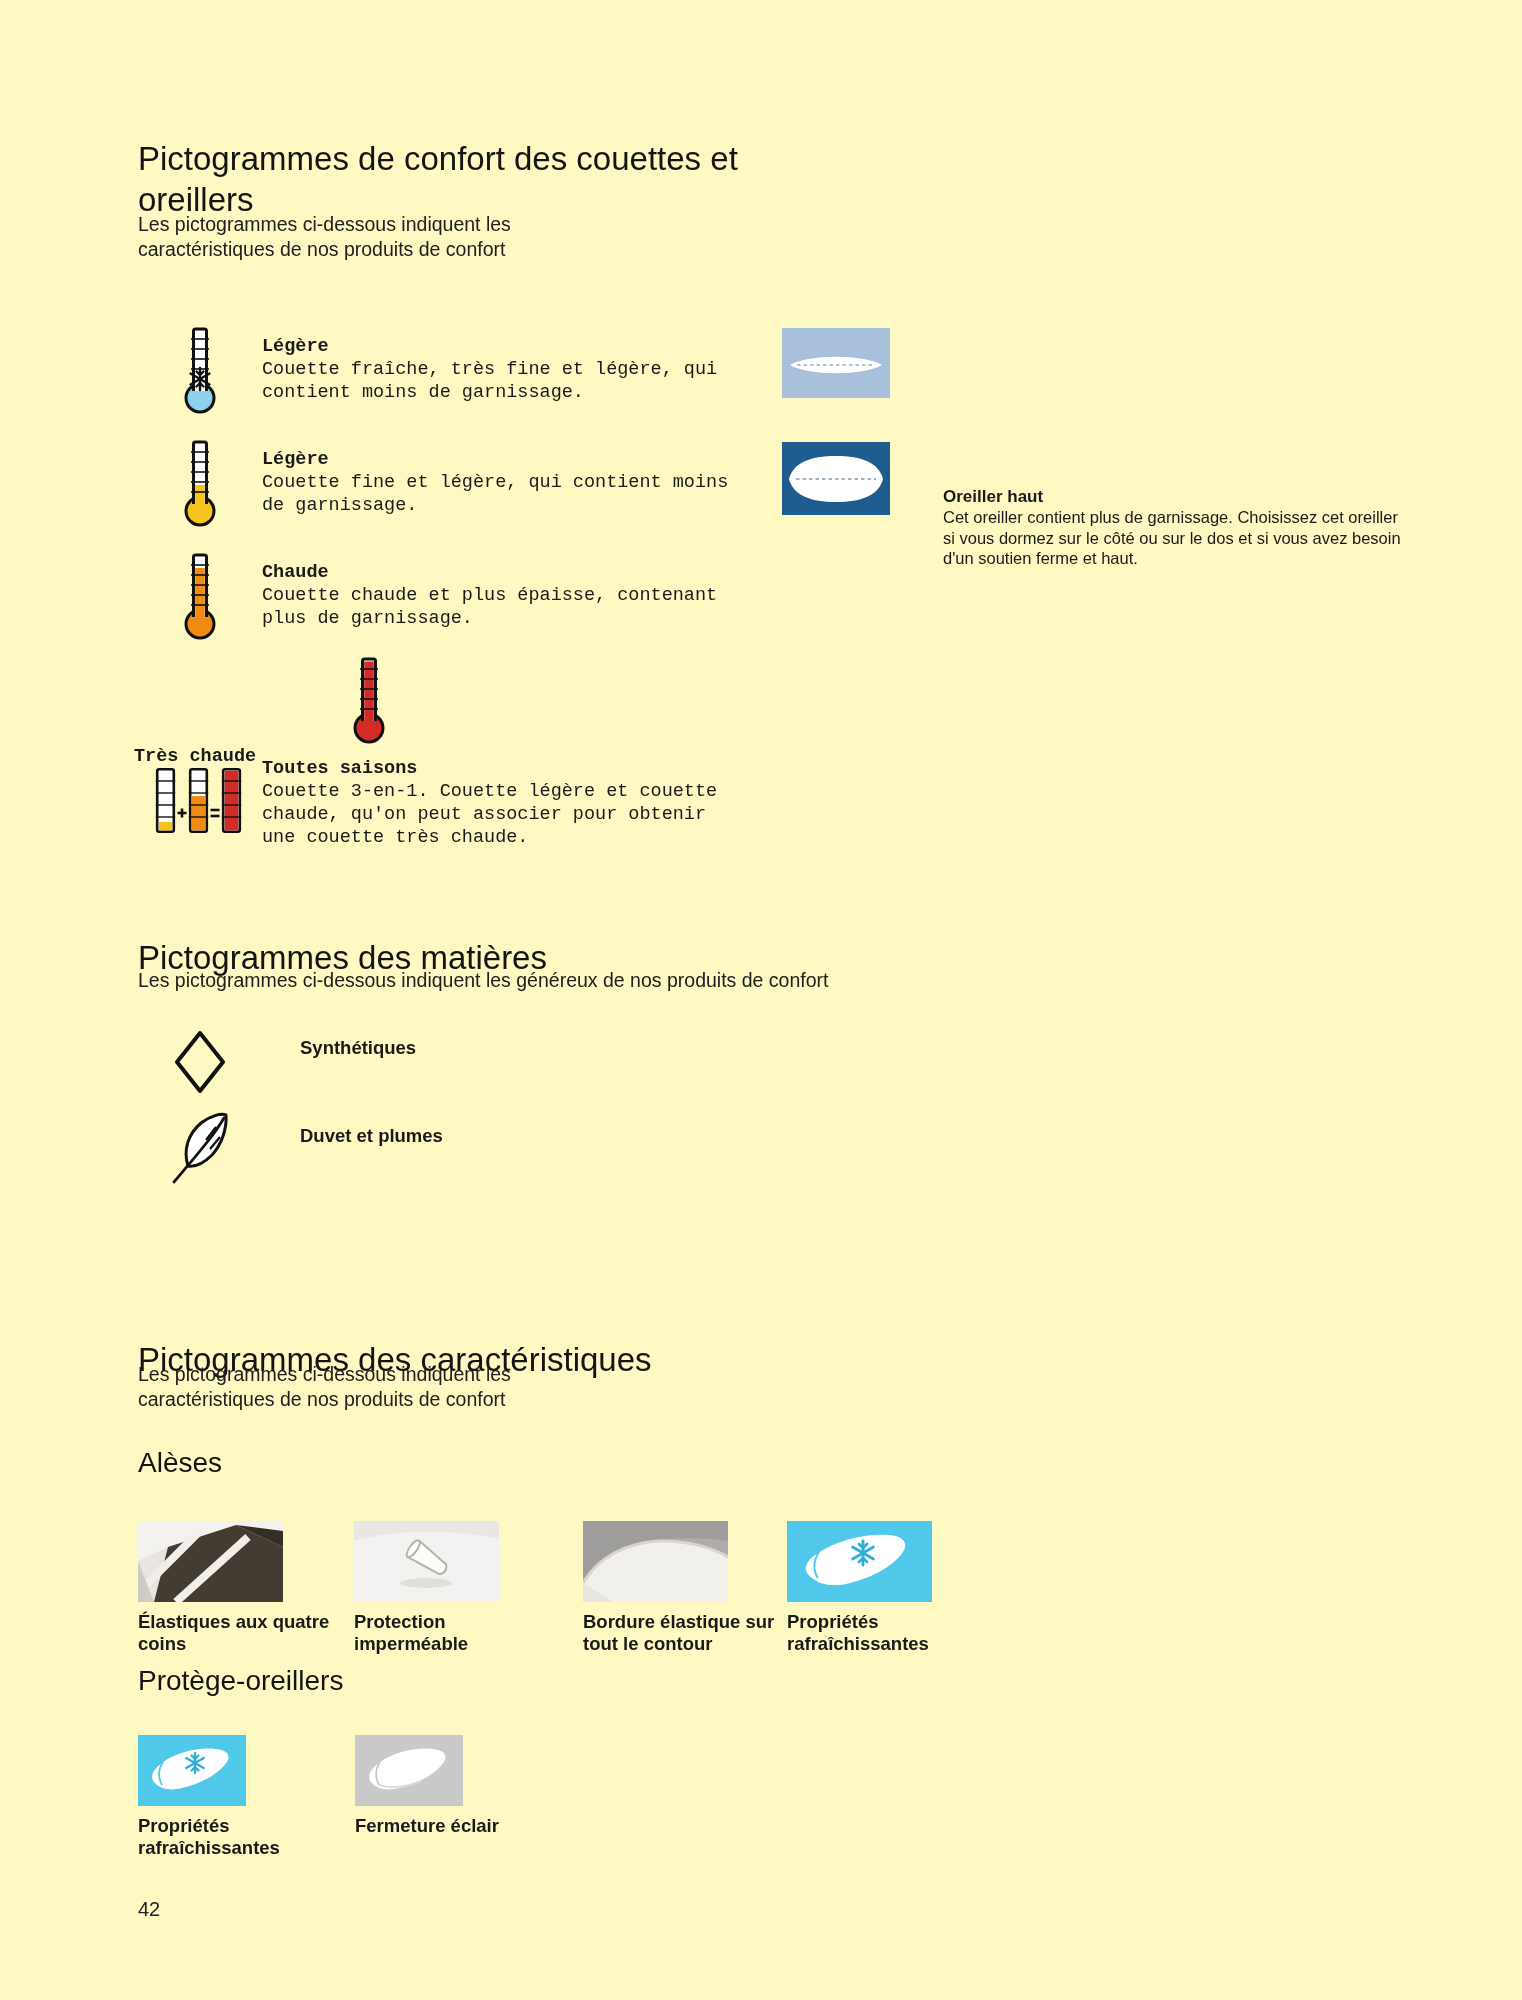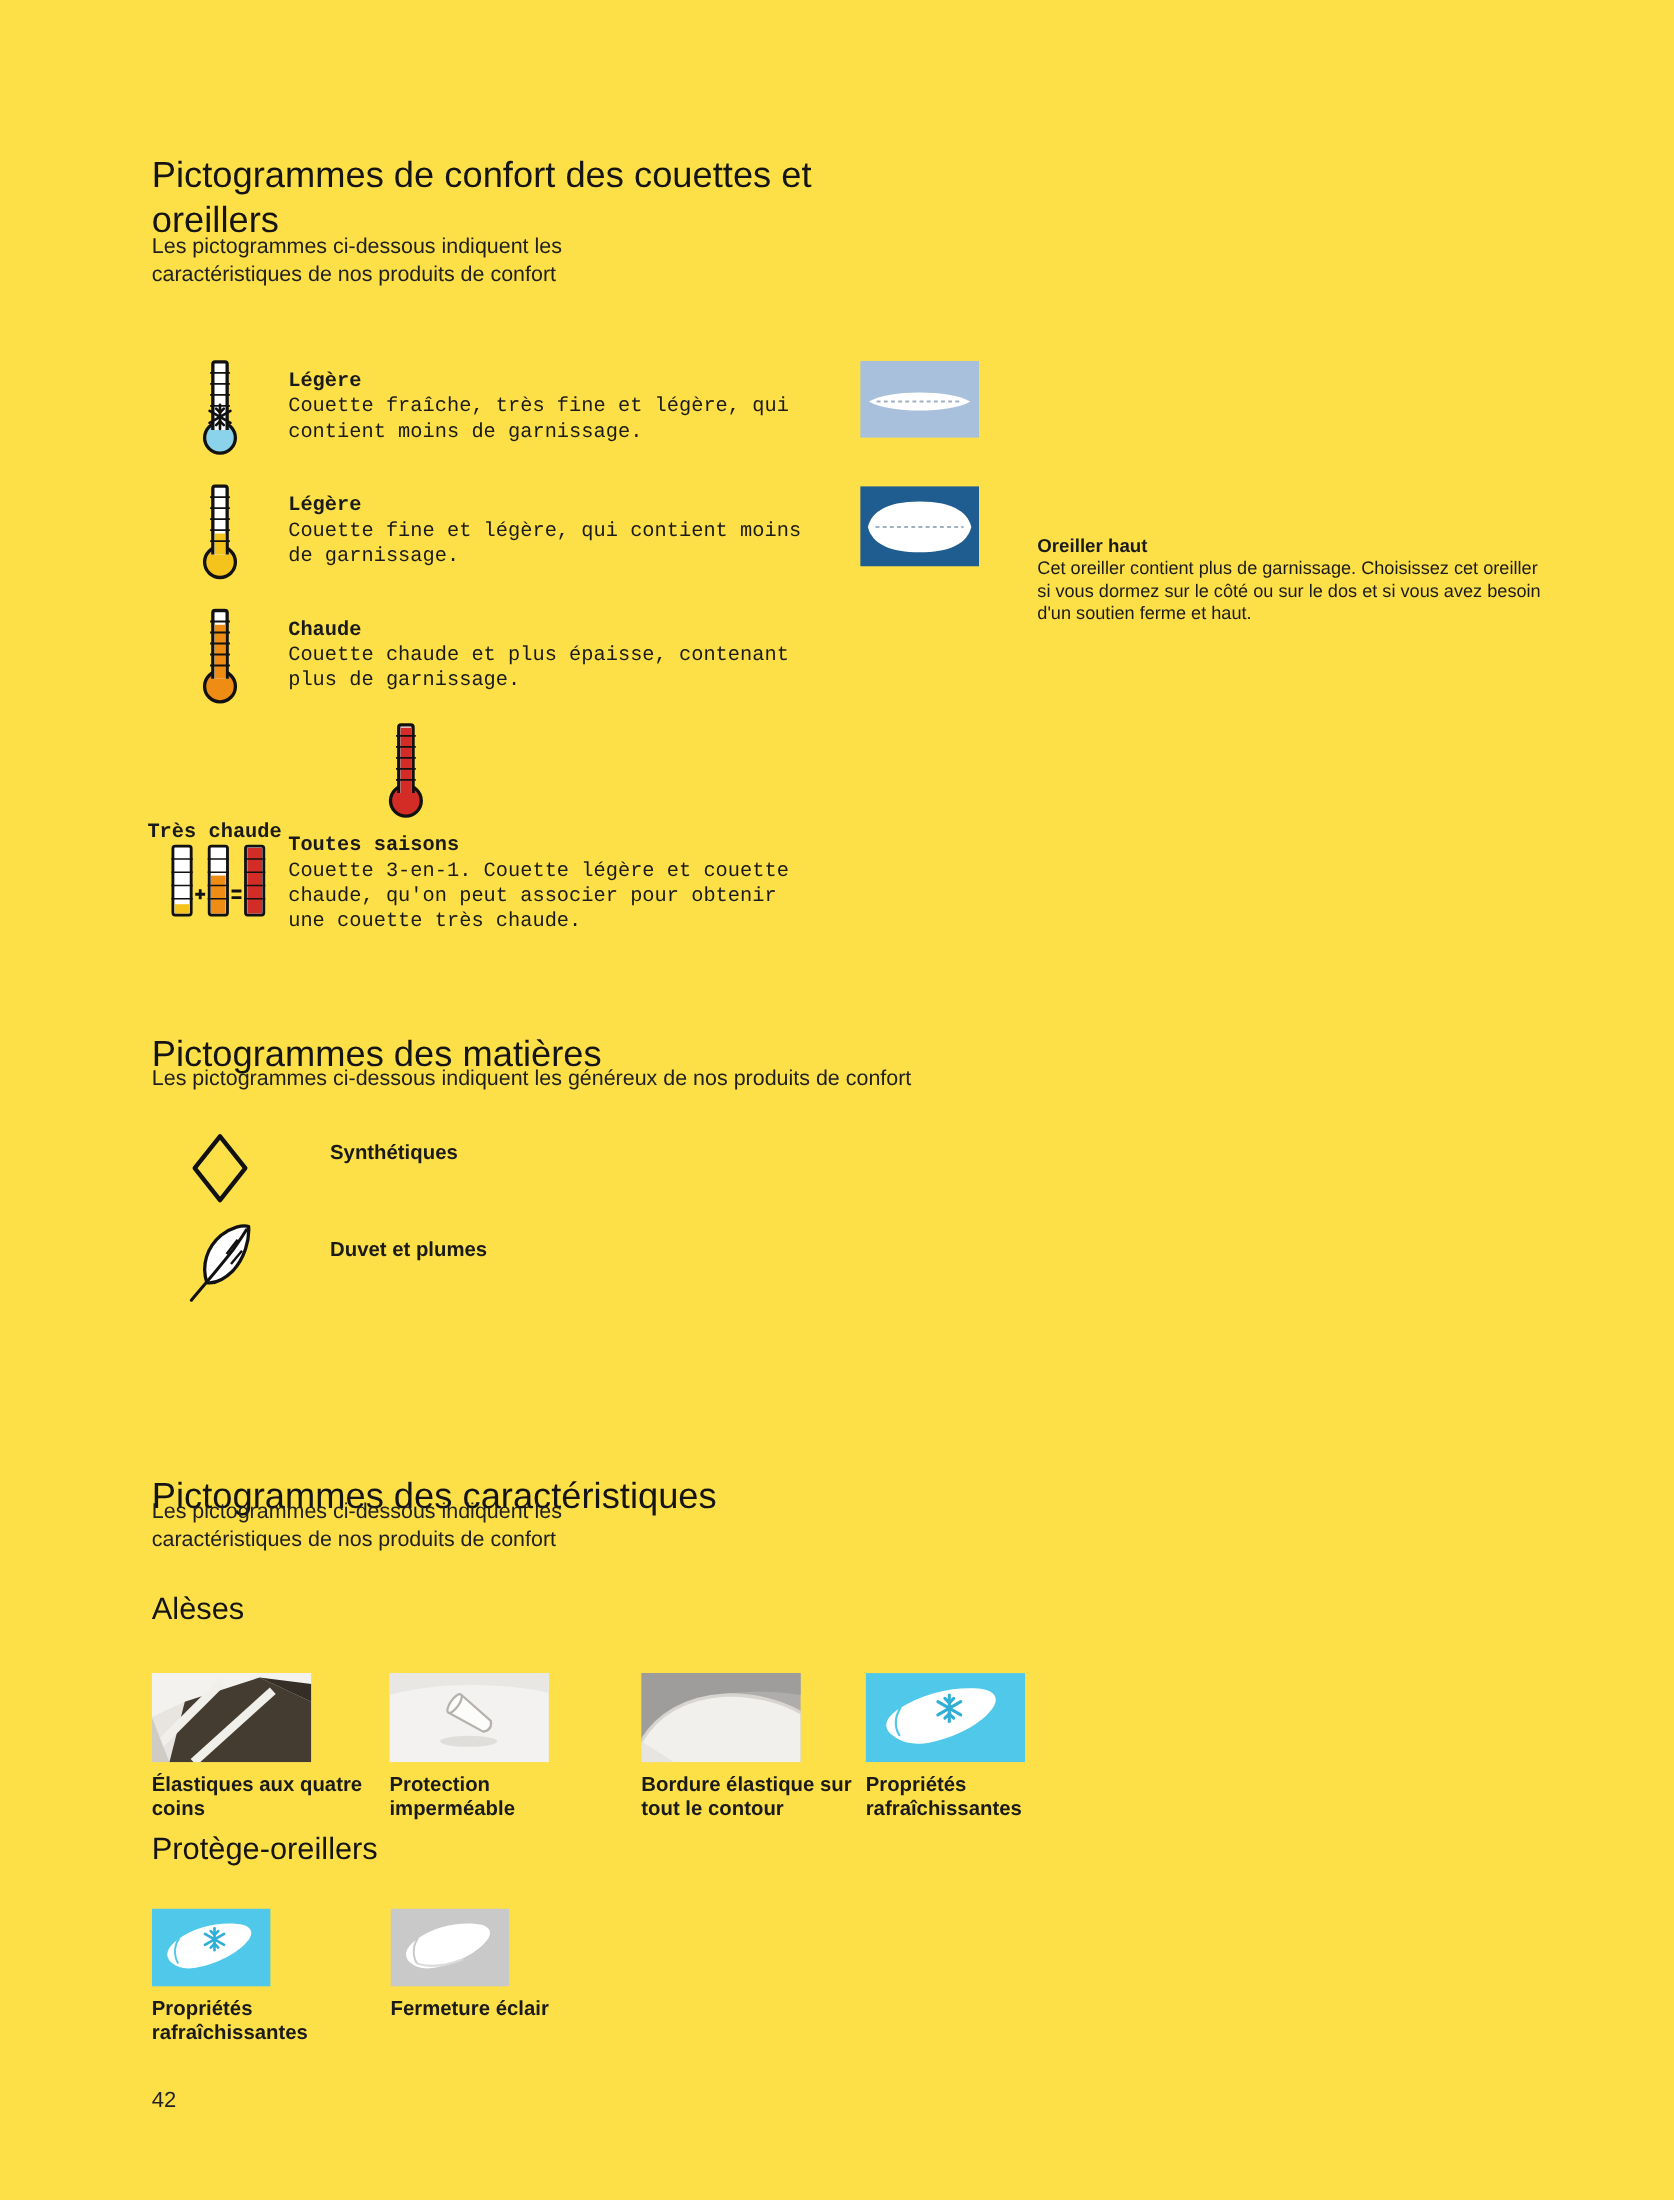--- a/index.html
+++ b/index.html
@@ -1,20 +1,20 @@
 <!DOCTYPE html>
 <html><head>
 <meta charset="utf-8">
 <style>
   html,body{margin:0;padding:0;background:#ffffff;}
   .page{
     position:relative;
     width:1522px;
     height:2000px;
-    background:#fde047;
+    background:#fef9c3;
     font-family:"Liberation Sans",sans-serif;
     color:#1a1a1a;
     overflow:hidden;
   }
   .abs{position:absolute;}
   .h1{font-size:33px;line-height:41px;font-weight:400;color:#141414;}
   .sub{font-size:19.5px;line-height:25px;color:#202020;}
   .h3{font-size:28px;line-height:34px;font-weight:400;color:#141414;}
   .row{display:flex;align-items:center;font-family:Liberation Mono, monospace;}
   .icon-cell{width:124px;display:flex;justify-content:center;flex:0 0 auto;}

